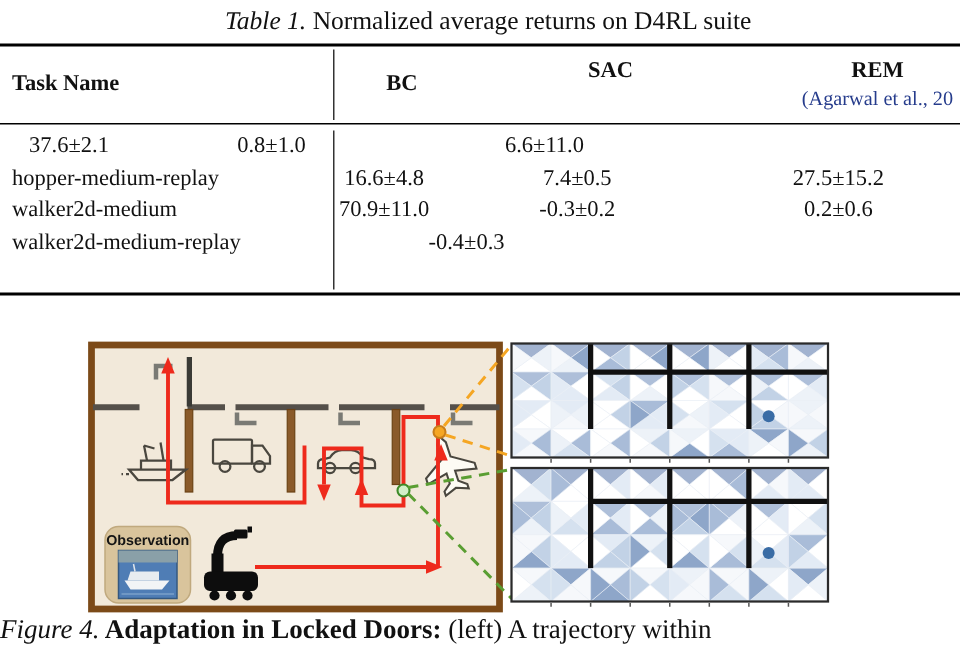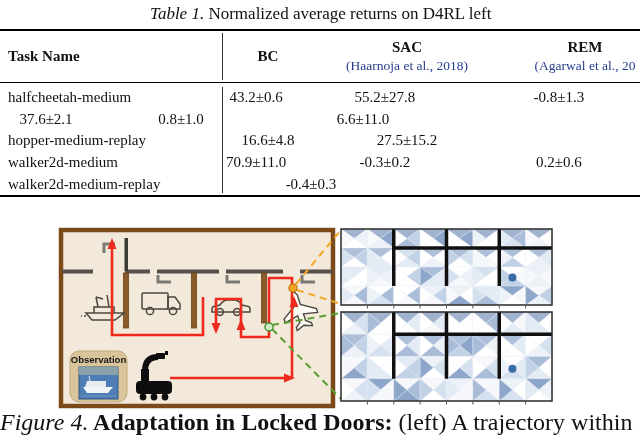--- a/index.html
+++ b/index.html
@@ -24,63 +24,57 @@
   .hdr-rem{left:500px;top:37px;width:170px;text-align:center;line-height:1.35;}
   .cite{display:block;font-weight:normal;font-size:13.5px;color:#263c8c;white-space:nowrap;}
   .tbody{position:absolute;left:0;top:87px;width:640px;}
   .trow{display:flex;height:21.6px;align-items:center;font-size:15px;}
   .c-task{width:214px;padding-left:8px;white-space:nowrap;}
   .c-bc{width:92px;text-align:center;}
   .c-sac{width:178px;text-align:center;}
   .c-rem{width:170px;margin-left:8px;text-align:center;}
   
   .fig{position:absolute;left:0;top:225px;width:640px;height:185px;}
-  .caption{position:absolute;left:0;top:409px;font-size:24px;white-space:nowrap;}
+  .caption{position:absolute;left:0;top:409px;font-size:18px;white-space:nowrap;}
   .caption .it{font-style:italic;}
   .caption .bd{font-weight:bold;}
 </style>
 </head>
 <body>
 
 <div class="page">
 
-  <div class="tbl-title"><span class="it">Table 1.</span><span> Normalized average returns on D4RL left</span></div>
+  <div class="tbl-title"><span class="it">Table 1.</span><span> Normalized average returns on D4RL suite</span></div>
 
   <div class="rule top"></div>
   <div class="rule mid"></div>
   <div class="rule bot"></div>
   <div class="vsep h"></div>
   <div class="vsep b"></div>
 
   <div class="hdr hdr-bc">BC</div>
   <div class="hdr hdr-task">Task Name</div>
   <div class="hdr hdr-sac">
     <span>SAC</span>
-    <span class="cite">(Haarnoja et al., 2018)</span>
   </div>
   <div class="hdr hdr-rem">
     <span>REM</span>
     <span class="cite">(Agarwal et al., 20</span>
   </div>
 
   <div class="tbody">
-    <div class="trow">
-      <span class="c-task">halfcheetah-medium</span>
-      <span class="c-bc">43.2±0.6</span>
-      <span class="c-sac">55.2±27.8</span>
-      <span class="c-rem">-0.8±1.3</span>
-    </div>
     <div class="trow">
       <span class="c-bc">37.6±2.1</span>
       <span class="c-sac">0.8±1.0</span>
       <span class="c-rem">6.6±11.0</span>
     </div>
     <div class="trow">
       <span class="c-task">hopper-medium-replay</span>
       <span class="c-bc">16.6±4.8</span>
+      <span class="c-sac">7.4±0.5</span>
       <span class="c-rem">27.5±15.2</span>
     </div>
     <div class="trow">
       <span class="c-task">walker2d-medium</span>
       <span class="c-bc">70.9±11.0</span>
       <span class="c-sac">-0.3±0.2</span>
       <span class="c-rem">0.2±0.6</span>
     </div>
     <div class="trow">
       <span class="c-task">walker2d-medium-replay</span>

